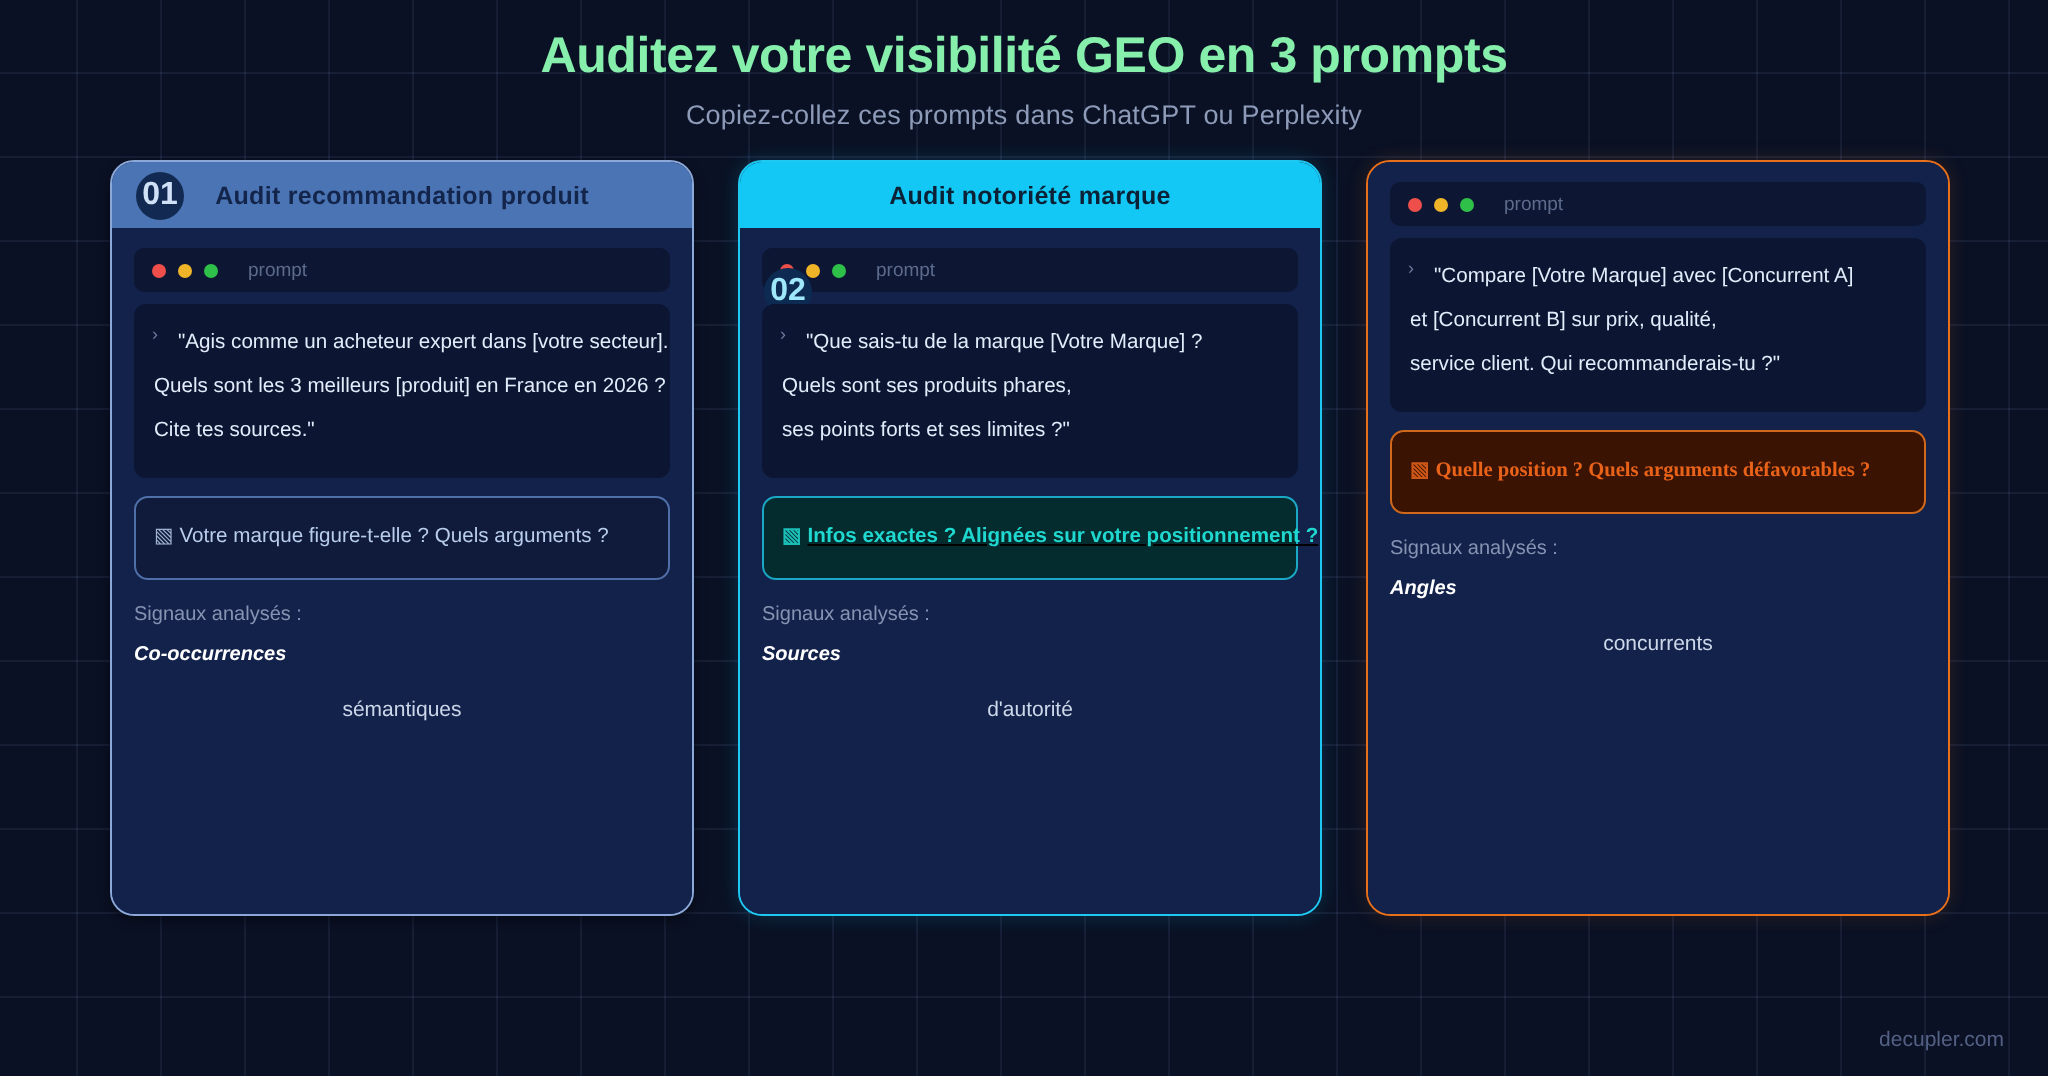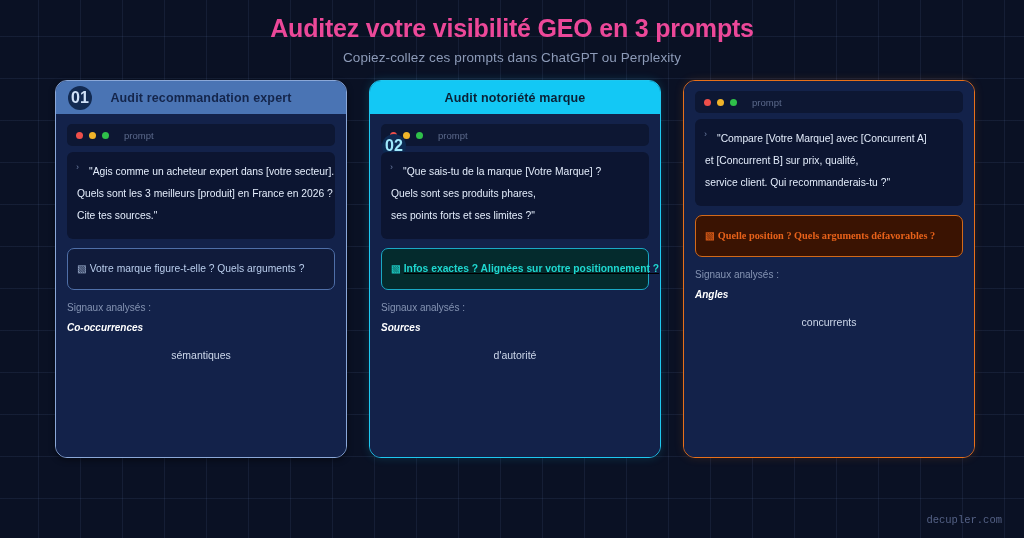--- a/index.html
+++ b/index.html
@@ -31,21 +31,21 @@
   
   #header {
     position: absolute;
     left: 0; right: 0; top: 12px;
     text-align: center;
     z-index: 3;
   }
   #page-title {
     font-size: 25px;
     font-weight: bold;
-    color: #ec4899;
+    color: #86efac;
     letter-spacing: -0.2px;
     line-height: 1.3;
   }
   #page-subtitle {
     margin-top: 5px;
     font-size: 13.5px;
     color: #8d9bb8;
     letter-spacing: 0.1px;
   }
 
@@ -218,39 +218,38 @@
   }
 
   
   #watermark {
     position: absolute;
     right: 22px;
     bottom: 12px;
     font-size: 10.5px;
     color: #546185;
     z-index: 3;
-    font-family: Liberation Mono, monospace;
   }
 </style>
 </head>
 <body>
 
 <div id="bg-grid"></div>
 
 <div id="header">
   <div id="page-title">Auditez votre visibilité GEO en 3 prompts</div>
   <div id="page-subtitle">Copiez-collez ces prompts dans ChatGPT ou Perplexity</div>
 </div>
 
 <div id="cards">
 
   <div class="card c1">
     <div class="card-header">
       <div class="badge">01</div>
-      <div class="card-title">Audit recommandation expert</div>
+      <div class="card-title">Audit recommandation produit</div>
     </div>
     <div class="card-body">
       <div class="term-bar">
         <span class="dot r"></span>
         <span class="dot y"></span>
         <span class="dot g"></span>
         <span class="term-label">prompt</span>
       </div>
       <div class="prompt-box">
         <span class="chev">›</span>

